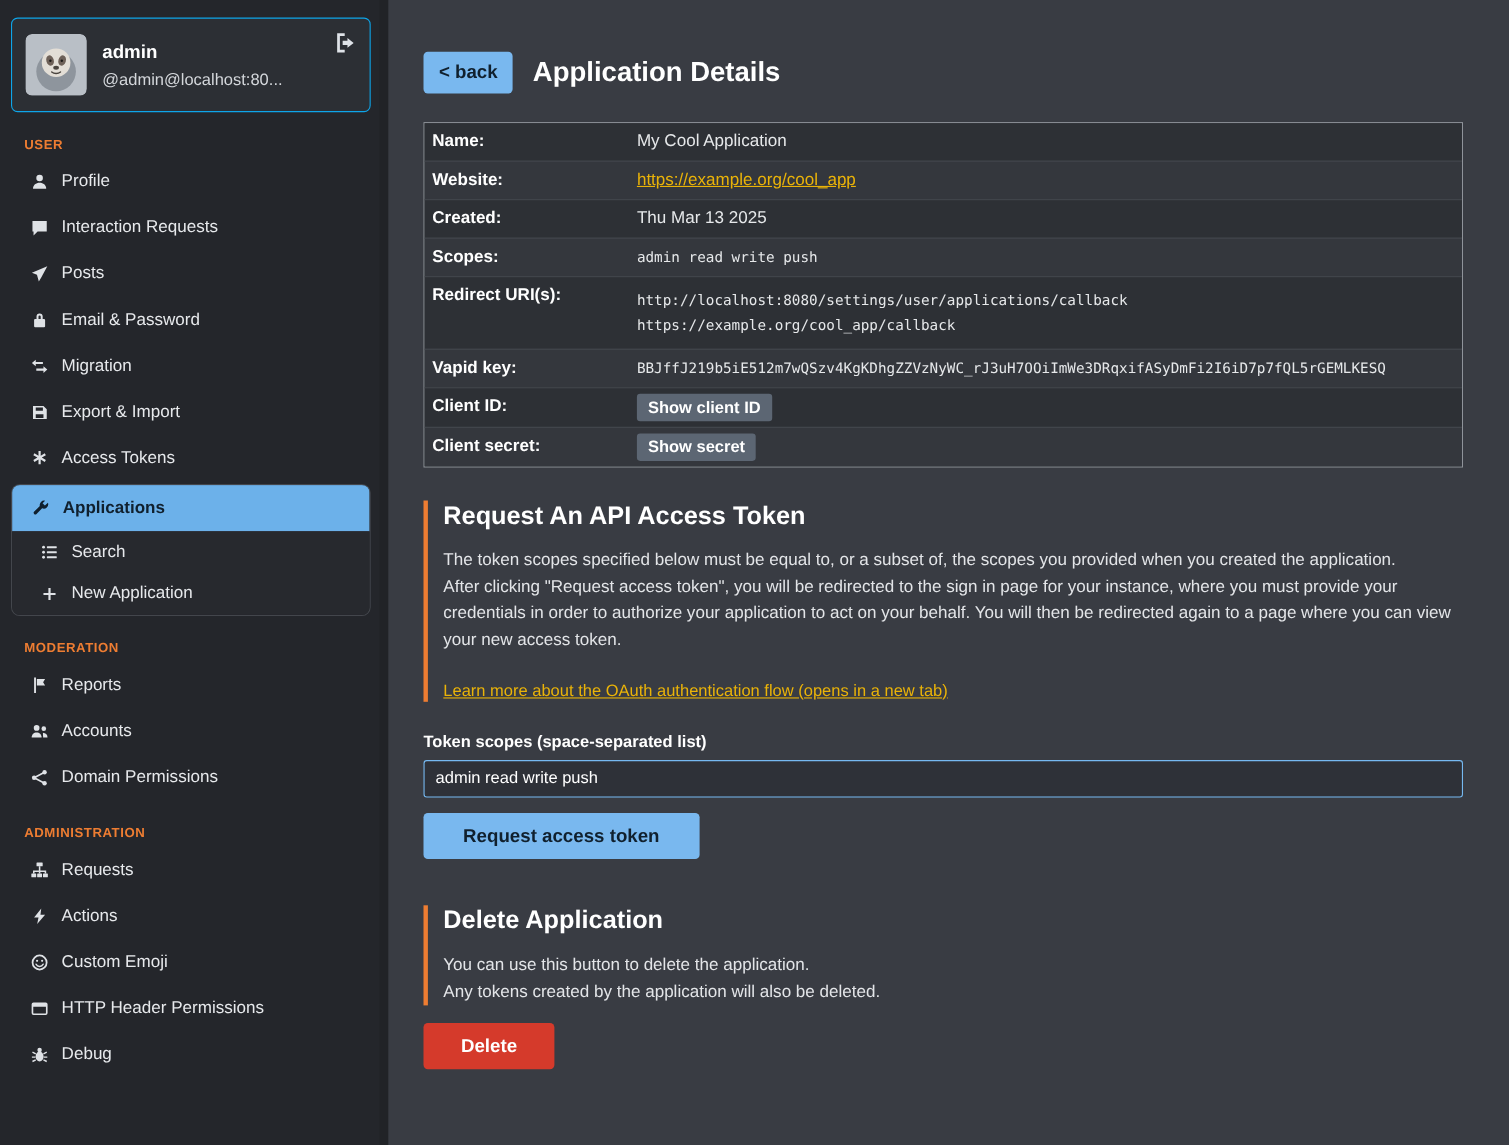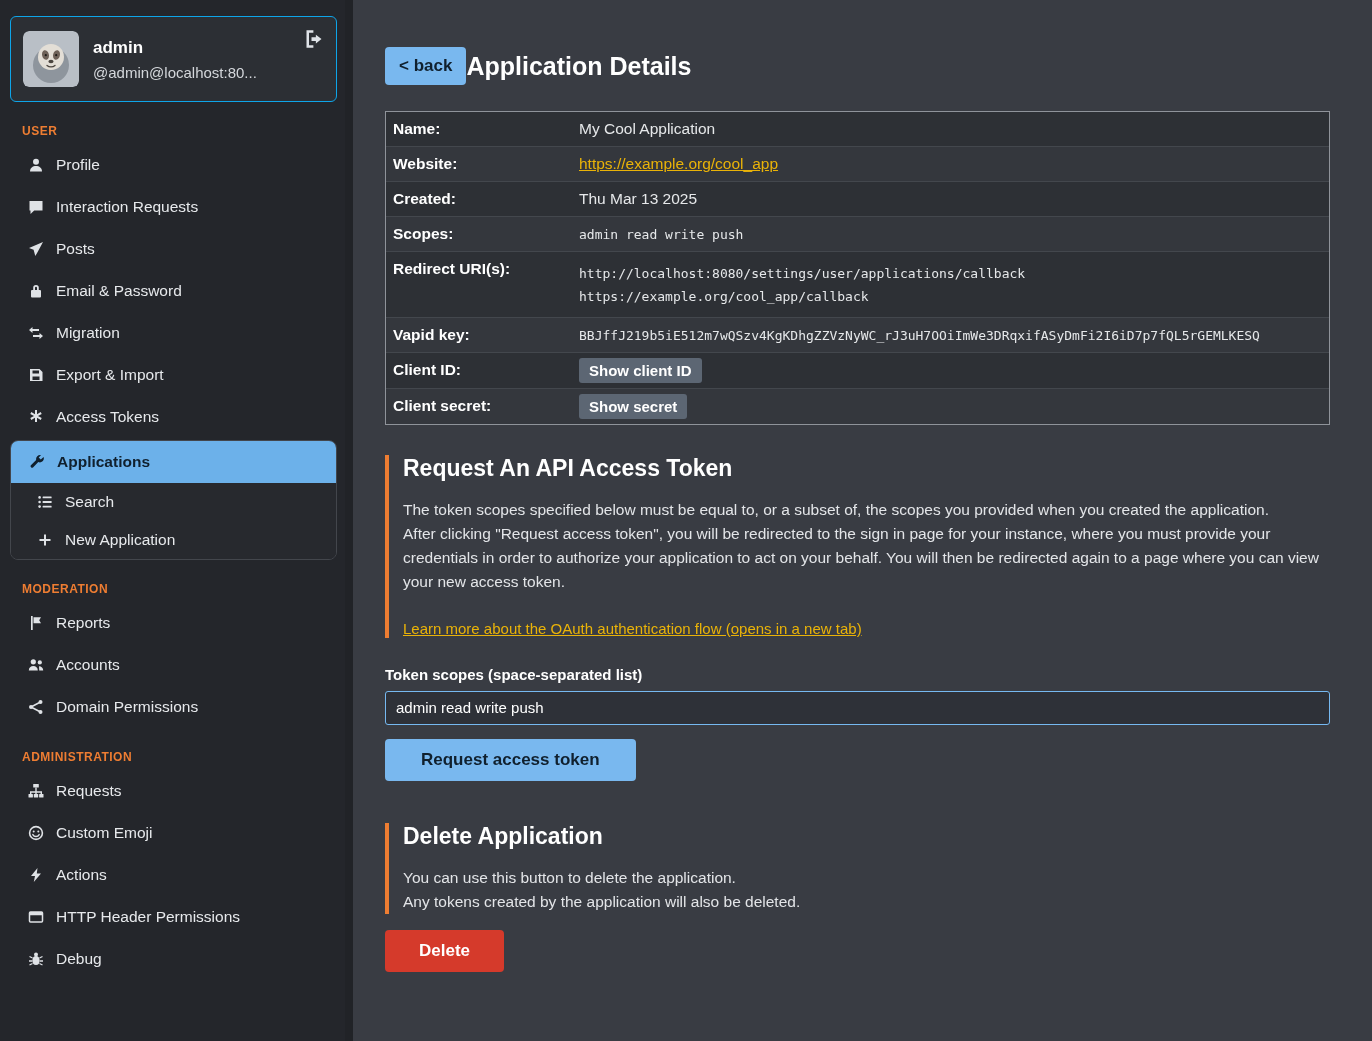--- a/index.html
+++ b/index.html
@@ -48,21 +48,21 @@
   .nav-group .nav-item.selected .icon { color: #10202e; }
   .subnav { background: #27292e; }
   .subnav .nav-item { padding-left: 26px; padding-top: 10px; padding-bottom: 10px; }
   
   .main {
     flex: 1; box-sizing: border-box; margin-left: 8px;
     background: #393c43;
     padding: 47px 42px 40px 32px;
     overflow: hidden;
   }
-  .page-header { display: flex; align-items: center; margin-bottom: 26px; }
+  .page-header { display: flex; align-items: center; gap: 18px; margin-bottom: 26px; }
   .back-btn {
     background: #79b8ef; color: #10202e; font-weight: bold; font-size: 17px;
     font-family: "Liberation Sans", sans-serif;
     border: none; border-radius: 4px; padding: 9px 14px; cursor: pointer;
   }
   .page-header h1 { margin: 0; font-size: 25px; font-weight: bold; color: #ffffff; }
   
   .details-table { border: 1px solid #8f939a; }
   .drow { display: flex; align-items: flex-start; border-top: 1px solid #43474d; }
   .drow:first-child { border-top: none; }
@@ -279,36 +279,36 @@
               <rect x="0.5" y="11" width="4.4" height="3.6" rx=".5"></rect>
               <rect x="5.8" y="11" width="4.4" height="3.6" rx=".5"></rect>
               <rect x="11.1" y="11" width="4.4" height="3.6" rx=".5"></rect>
             </g>
           </svg>
         </span>
       <span>Requests</span>
     </a>
     <a class="nav-item">
       <span class="icon">
+          <svg width="16" height="16" viewBox="0 0 16 16" fill="currentColor">
+            <path d="M9.5 1 3 9h4l-1.2 6L13 6.5H8.8z"></path>
+          </svg>
+        </span>
+      <span>Actions</span>
+    </a>
+    <a class="nav-item">
+      <span class="icon">
           <svg width="16" height="16" viewBox="0 0 16 16">
             <circle cx="8" cy="8" r="6.4" fill="none" stroke="currentColor" stroke-width="1.6"></circle>
             <circle cx="5.7" cy="6.5" r="1" fill="currentColor"></circle>
             <circle cx="10.3" cy="6.5" r="1" fill="currentColor"></circle>
             <path d="M4.8 9.6a3.6 3.6 0 0 0 6.4 0" fill="none" stroke="currentColor" stroke-width="1.4" stroke-linecap="round"></path>
           </svg>
         </span>
       <span>Custom Emoji</span>
-    </a>
-    <a class="nav-item">
-      <span class="icon">
-          <svg width="16" height="16" viewBox="0 0 16 16" fill="currentColor">
-            <path d="M9.5 1 3 9h4l-1.2 6L13 6.5H8.8z"></path>
-          </svg>
-        </span>
-      <span>Actions</span>
     </a>
     <a class="nav-item">
       <span class="icon">
           <svg width="16" height="16" viewBox="0 0 16 16">
             <rect x="1.5" y="3" width="13" height="10" rx="1" fill="none" stroke="currentColor" stroke-width="1.5"></rect>
             <path d="M1.5 4a1 1 0 0 1 1-1h11a1 1 0 0 1 1 1v2.2h-13z" fill="currentColor"></path>
           </svg>
         </span>
       <span>HTTP Header Permissions</span>
     </a>

